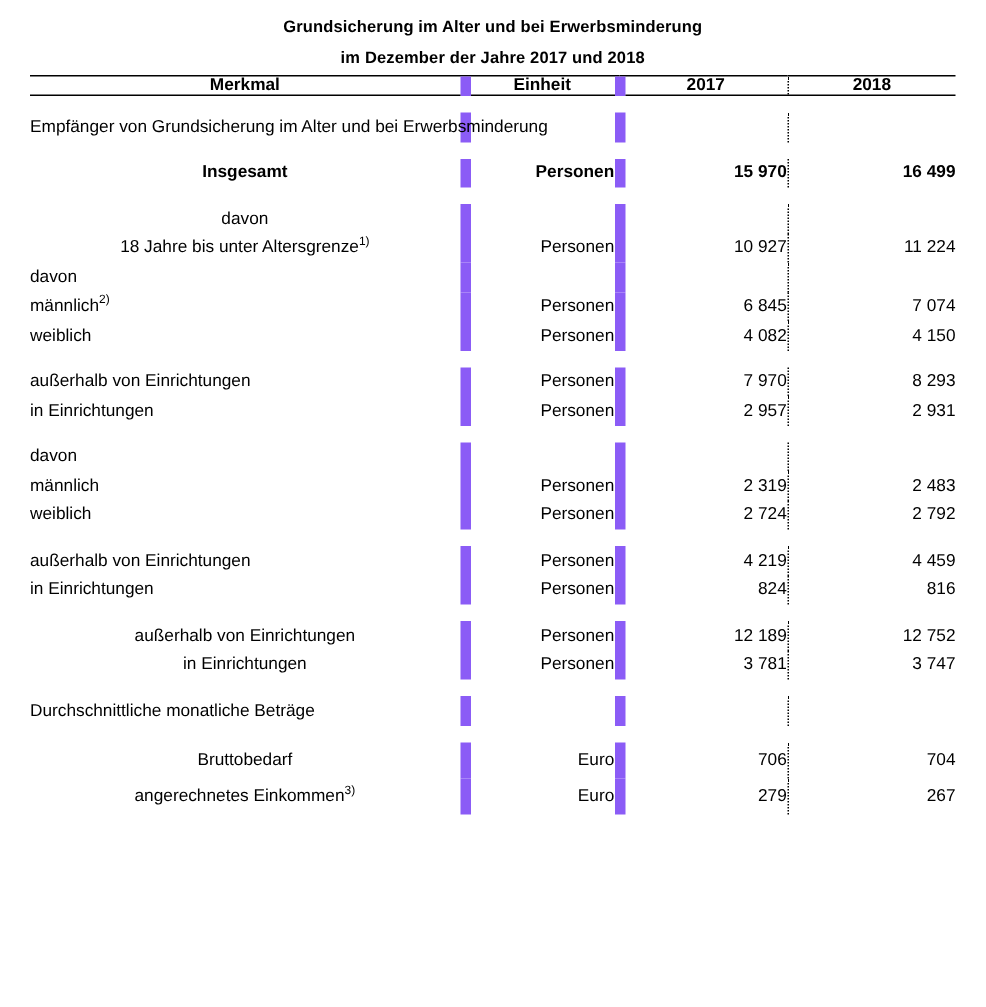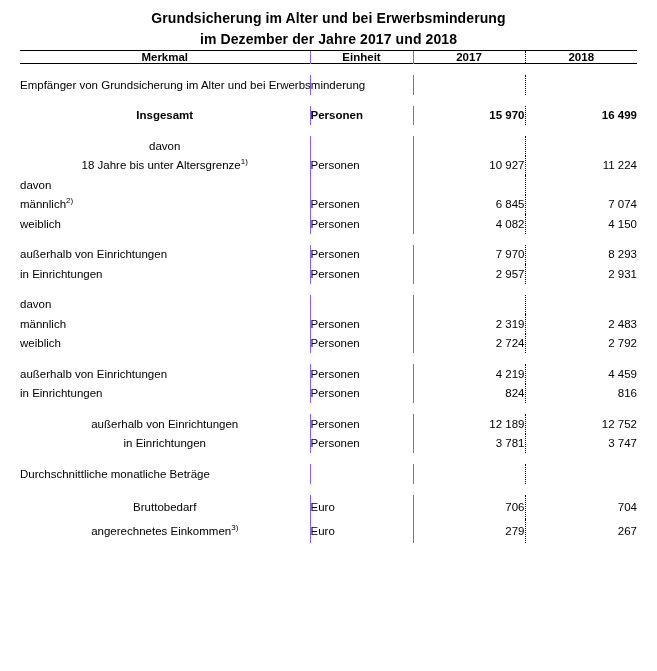--- a/index.html
+++ b/index.html
@@ -18,21 +18,21 @@
     width: 657px;
     height: 671px;
     position: relative;
     box-sizing: border-box;
   }
   .title-block {
     text-align: center;
     padding-top: 8px;
   }
   .title-line {
-    font-size: 14px;
+    font-size: 11px;
     font-weight: bold;
     line-height: 21px;
     letter-spacing: 0.1px;
   }
   table.data {
     width: 617px;
     margin: 0 20px;
     border-collapse: collapse;
     font-size: 11.5px;
     table-layout: fixed;
@@ -53,32 +53,32 @@
     font-size: 0;
     line-height: 0;
   }
   .rule-thin td {
     border-top: 1px solid #000;
     height: 0;
     font-size: 0;
     line-height: 0;
   }
   th.sep-left, td.sep-left {
-    border-left: 1px solid #8b5cf6;
+    border-left: 7px solid #8b5cf6;
   }
   th.sep-dash, td.sep-dash {
     border-left: 1px dotted #000;
   }
 
   td.label {
     padding-left: 4px;
     white-space: nowrap;
   }
   td.unit {
-    text-align: left;
+    text-align: right;
   }
   td.num {
     text-align: right;
     padding-right: 36px;
     white-space: nowrap;
     margin-left: 17px;
   }
   tr.row { height: 19.5px; }
   tr.row-tall { height: 24px; }
   tr.gap { height: 11px; }

